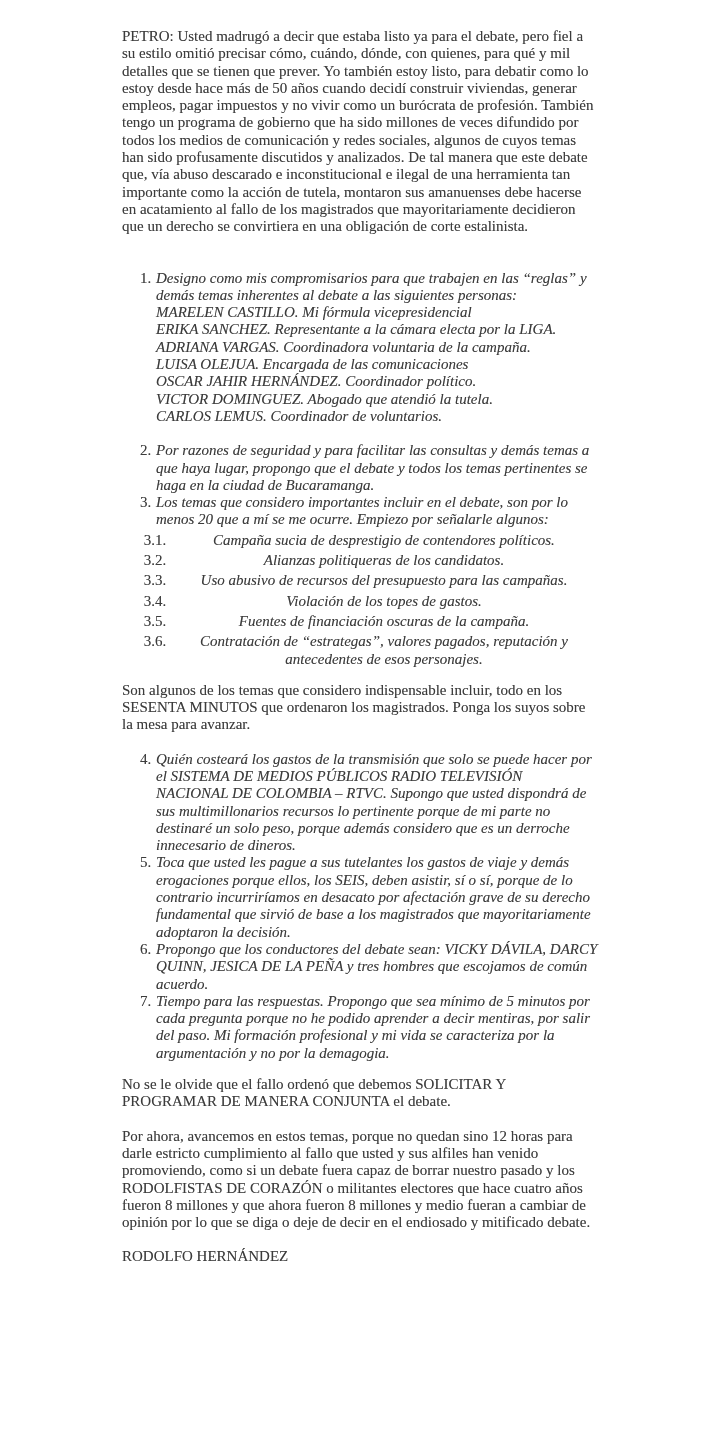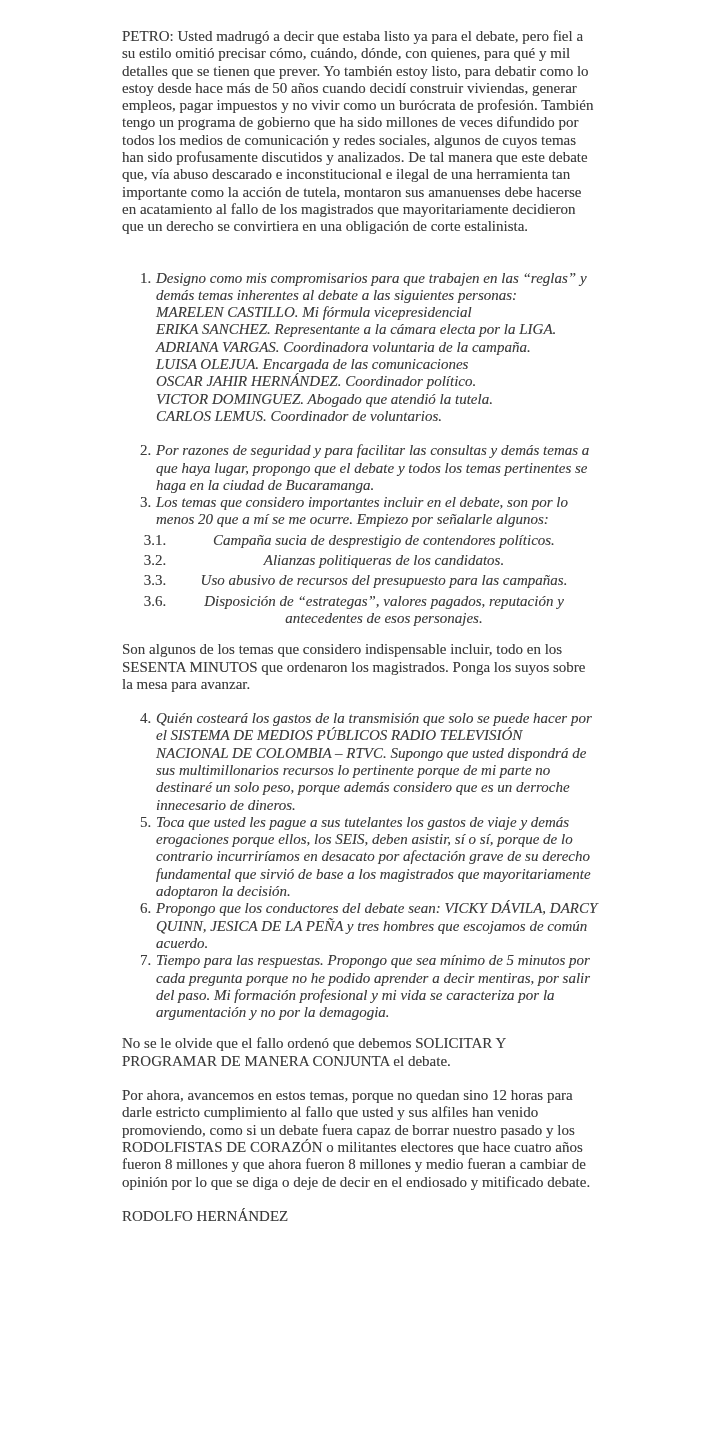--- a/index.html
+++ b/index.html
@@ -86,22 +86,30 @@
     </div>
     <div class="row sub">
       <span class="num">3.2.</span>
       <div class="content"><span>Alianzas politiqueras de los candidatos.</span></div>
     </div>
     <div class="row sub">
       <span class="num">3.3.</span>
       <div class="content"><span>Uso abusivo de recursos del presupuesto para las campañas.</span></div>
     </div>
     <div class="row sub">
+      <span class="num">3.4.</span>
+      <div class="content"><span>Violación de los topes de gastos.</span></div>
+    </div>
+    <div class="row sub">
+      <span class="num">3.5.</span>
+      <div class="content"><span>Fuentes de financiación oscuras de la campaña.</span></div>
+    </div>
+    <div class="row sub">
       <span class="num">3.6.</span>
-      <div class="content"><span>Disposición de “estrategas”, valores pagados, reputación y antecedentes de esos personajes.</span></div>
+      <div class="content"><span>Contratación de “estrategas”, valores pagados, reputación y antecedentes de esos personajes.</span></div>
     </div>
     <p class="para">Son algunos de los temas que considero indispensable incluir, todo en los SESENTA MINUTOS que ordenaron los magistrados. Ponga los suyos sobre la mesa para avanzar.</p>
     <div class="row main">
       <span class="num">4.</span>
       <div class="content"><span>Quién costeará los gastos de la transmisión que solo se puede hacer por el SISTEMA DE MEDIOS PÚBLICOS RADIO TELEVISIÓN NACIONAL DE COLOMBIA – RTVC. Supongo que usted dispondrá de sus multimillonarios recursos lo pertinente porque de mi parte no destinaré un solo peso, porque además considero que es un derroche innecesario de dineros.</span></div>
     </div>
     <div class="row main">
       <span class="num">5.</span>
       <div class="content"><span>Toca que usted les pague a sus tutelantes los gastos de viaje y demás erogaciones porque ellos, los SEIS, deben asistir, sí o sí, porque de lo contrario incurriríamos en desacato por afectación grave de su derecho fundamental que sirvió de base a los magistrados que mayoritariamente adoptaron la decisión.</span></div>
     </div>

